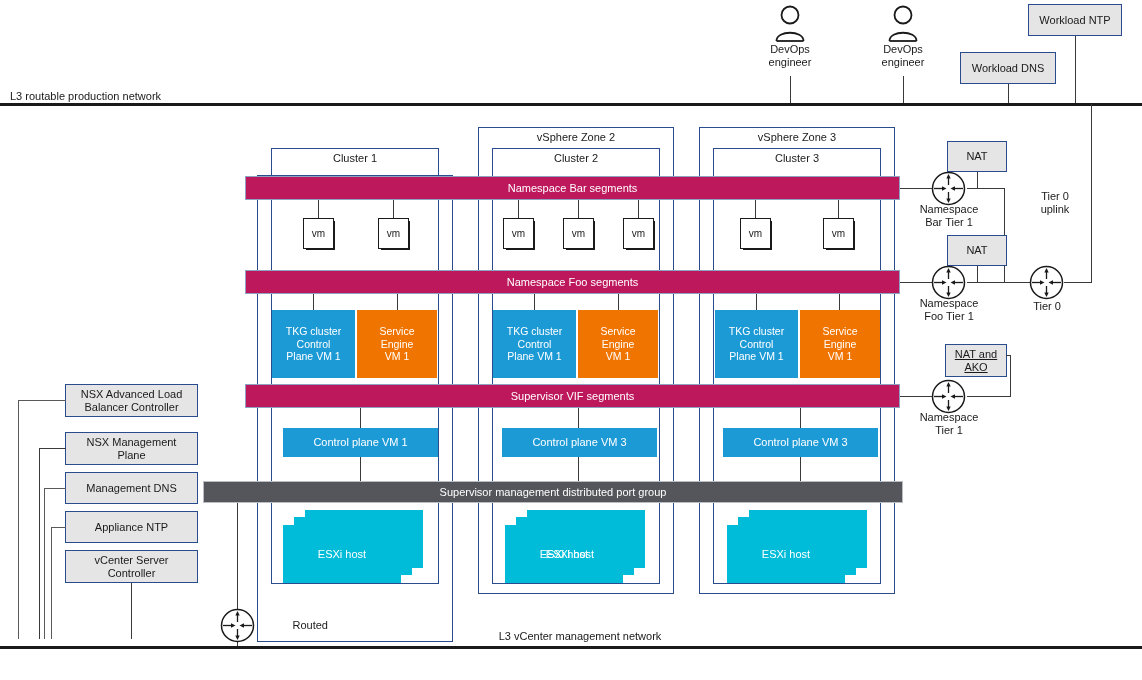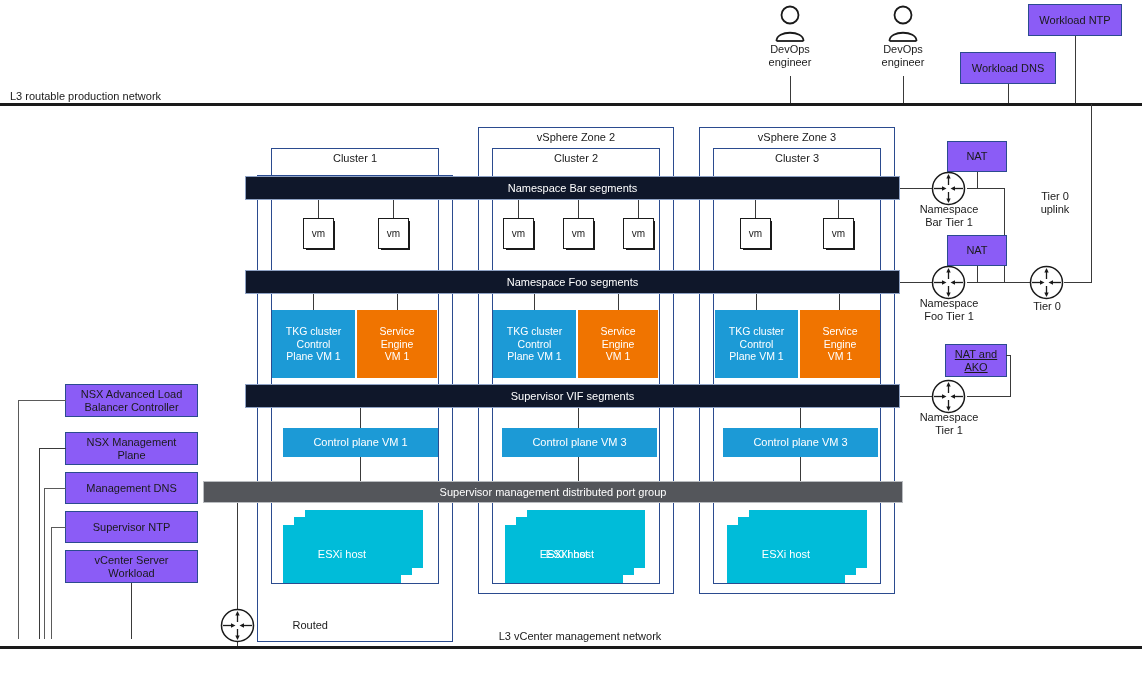--- a/index.html
+++ b/index.html
@@ -39,21 +39,21 @@
 
   
   .vline { position: absolute; width: 1px; background: #3a3a3a; }
   .hline { position: absolute; height: 1px; background: #3a3a3a; }
   .vline-d { position: absolute; width: 1px; background: #5a5a5a; }
   .hline-d { position: absolute; height: 1px; background: #5a5a5a; }
 
   
   .wbox {
     position: absolute;
-    background: #8b5cf6;
+    background: #e5e5e5;
     border: 1.5px solid #2b4b8f;
     display: flex;
     align-items: center;
     justify-content: center;
     font-size: 11px;
     line-height: 13px;
     text-align: center;
     color: #1a1a1a;
     white-space: pre-line;
   }
@@ -75,21 +75,21 @@
     color: #1a1a1a;
     text-align: center;
     width: 100%;
     top: 3px;
     left: 0;
   }
 
   
   .segbar {
     position: absolute;
-    background: #0f172a;
+    background: #be185d;
     border: 1px solid #8fa2c4;
     display: flex;
     align-items: center;
     justify-content: center;
     color: #ffffff;
     font-size: 11px;
     z-index: 6;
   }
   .graybar {
     position: absolute;
@@ -379,23 +379,23 @@
     </svg>
   </div>
   <div class="lbl" style="left:1020px; top:300px; width:54px;">Tier 0</div>
   <div class="hline" style="left:1064px; top:282px; width:28px;"></div>
 
   <div class="wbox" style="left:65px; top:384px; width:133px; height:33px;">NSX Advanced Load
 Balancer Controller</div>
   <div class="wbox" style="left:65px; top:432px; width:133px; height:33px;">NSX Management
 Plane</div>
   <div class="wbox" style="left:65px; top:472px; width:133px; height:32px;">Management DNS</div>
-  <div class="wbox" style="left:65px; top:511px; width:133px; height:32px;">Supervisor NTP</div>
+  <div class="wbox" style="left:65px; top:511px; width:133px; height:32px;">Appliance NTP</div>
   <div class="wbox" style="left:65px; top:550px; width:133px; height:33px;">vCenter Server
-Workload</div>
+Controller</div>
 
   <div class="hline-d" style="left:18px; top:400px; width:48px;"></div>
   <div class="vline-d" style="left:18px; top:400px; height:239px;"></div>
 
   <div class="hline" style="left:39px; top:448px; width:27px;"></div>
   <div class="vline" style="left:39px; top:448px; height:191px;"></div>
 
   <div class="hline-d" style="left:44px; top:488px; width:22px;"></div>
   <div class="vline-d" style="left:44px; top:488px; height:151px;"></div>
 

